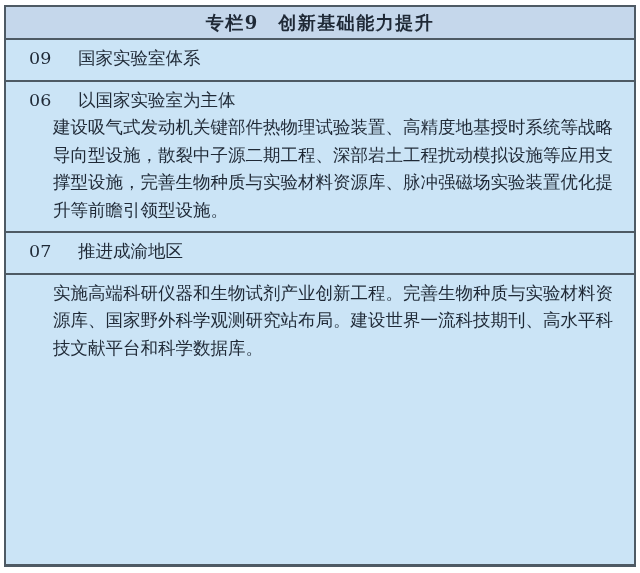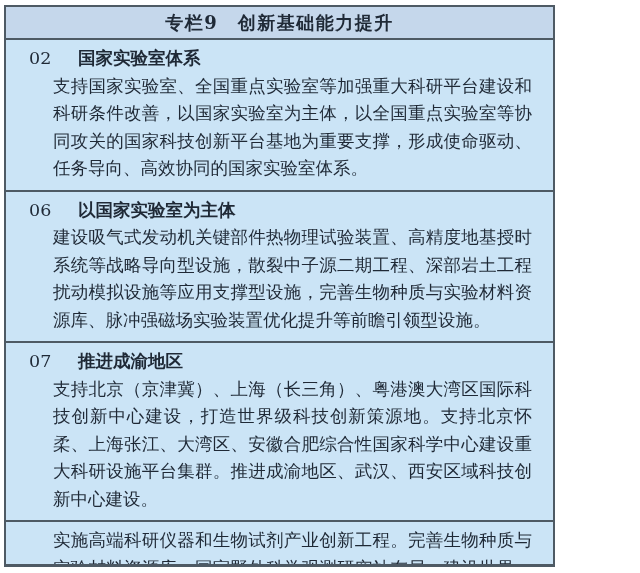--- a/index.html
+++ b/index.html
@@ -11,21 +11,21 @@
   * { box-sizing: border-box; }
   html, body {
     margin: 0; padding: 0;
     width: 640px; height: 573px;
     background: #ffffff;
     font-family: "DejaVu Serif", "Liberation Serif", serif;
   }
   .panel {
     position: absolute;
     left: 4px; top: 5px;
-    width: 551px; height: 562px;
+    width: 632px; height: 562px;
     border: 2px solid var(--border);
     border-bottom-width: 3px;
     background: var(--body_bg);
     overflow: hidden;
   }
   .panel-header {
     height: 33px;
     background: var(--header_bg);
     border-bottom: 2px solid var(--border);
     display: flex;
@@ -50,55 +50,53 @@
   .sec-head {
     display: flex;
     margin-left: -24px;
   }
   .sec-num {
     width: 49px;
     flex: 0 0 49px;
     font-family: "DejaVu Serif", "Liberation Serif", serif;
   }
   .sec-title {
-    font-weight: bold;
+    font-weight: normal;
   }
   .sec-body {
     text-align: justify;
     text-justify: inter-ideograph;
   }
 </style>
 </head>
 <body>
 
 <div class="panel">
   <div class="panel-header">
     <span class="panel-title">专栏9　创新基础能力提升</span>
   </div>
 
   <div class="section">
     <div class="sec-head">
-      <span class="sec-num">02</span>
+      <span class="sec-num">09</span>
       <span class="sec-title">国家实验室体系</span>
     </div>
-    <div class="sec-body">支持国家实验室、全国重点实验室等加强重大科研平台建设和科研条件改善，以国家实验室为主体，以全国重点实验室等协同攻关的国家科技创新平台基地为重要支撑，形成使命驱动、任务导向、高效协同的国家实验室体系。</div>
   </div>
 
   <div class="section">
     <div class="sec-head">
       <span class="sec-num">06</span>
       <span class="sec-title">以国家实验室为主体</span>
     </div>
     <div class="sec-body">建设吸气式发动机关键部件热物理试验装置、高精度地基授时系统等战略导向型设施，散裂中子源二期工程、深部岩土工程扰动模拟设施等应用支撑型设施，完善生物种质与实验材料资源库、脉冲强磁场实验装置优化提升等前瞻引领型设施。</div>
   </div>
 
   <div class="section">
     <div class="sec-head">
       <span class="sec-num">07</span>
       <span class="sec-title">推进成渝地区</span>
     </div>
-    <div class="sec-body">支持北京（京津冀）、上海（长三角）、粤港澳大湾区国际科技创新中心建设，打造世界级科技创新策源地。支持北京怀柔、上海张江、大湾区、安徽合肥综合性国家科学中心建设重大科研设施平台集群。推进成渝地区、武汉、西安区域科技创新中心建设。</div>
   </div>
 
   <div class="section">
     <div class="sec-body">实施高端科研仪器和生物试剂产业创新工程。完善生物种质与实验材料资源库、国家野外科学观测研究站布局。建设世界一流科技期刊、高水平科技文献平台和科学数据库。</div>
   </div>
 </div>
 
 </body></html>

